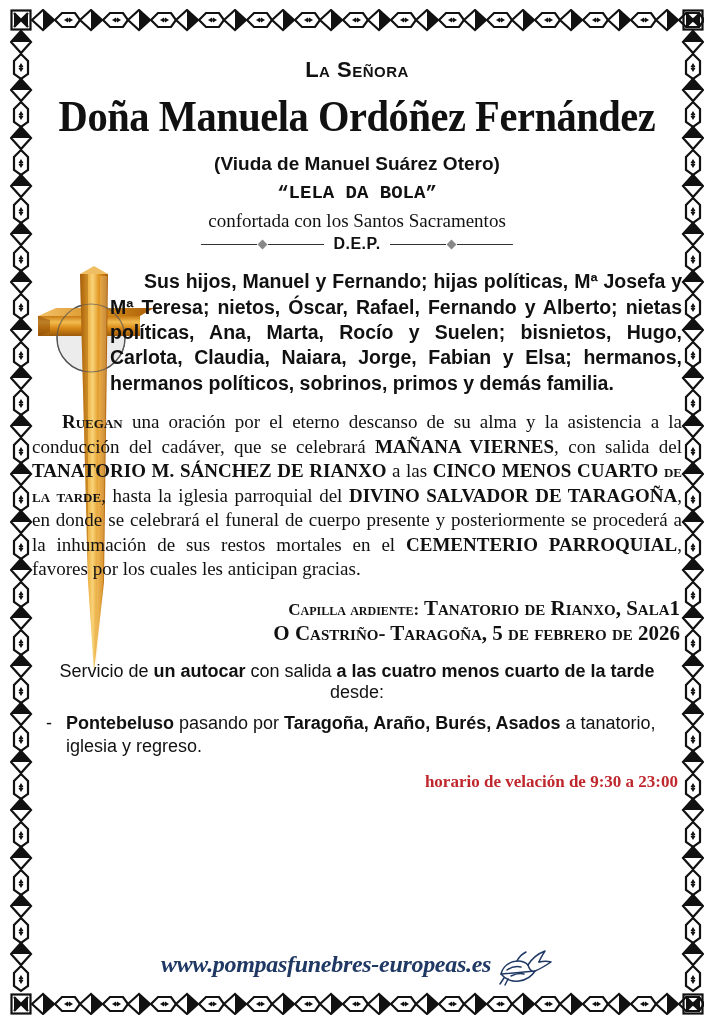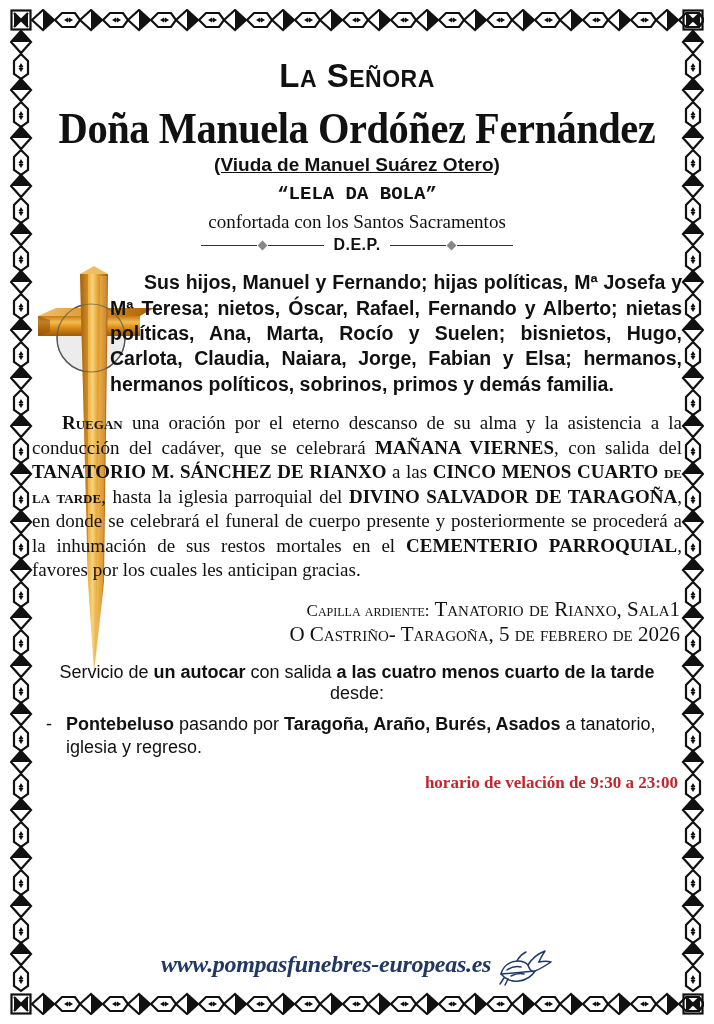--- a/index.html
+++ b/index.html
@@ -42,21 +42,21 @@
     width: 694px;
     height: 1006px;
     box-sizing: border-box;
     padding: 22px 22px;
   }
 
   .t-lasenora {
     text-align: center;
     font-family: "Liberation Sans", sans-serif;
     font-weight: bold;
-    font-size: 33px;
+    font-size: 22px;
     letter-spacing: 0.5px;
     color: #111;
     margin-top: 26px;
     font-variant: small-caps;
   }
   .t-name {
     text-align: center;
     font-family: "Liberation Serif", serif;
     font-weight: bold;
     font-size: 44px;
@@ -65,21 +65,21 @@
     transform: scaleX(0.92);
     white-space: nowrap;
     letter-spacing: -0.5px;
   }
   .t-widow {
     text-align: center;
     font-family: "Liberation Sans", sans-serif;
     font-weight: bold;
     font-size: 19px;
     color: #111;
-    text-decoration: underline;
+    margin-top: 11px;
   }
   .t-nickname {
     text-align: center;
     font-family: Liberation Mono, monospace;
     font-weight: bold;
     font-size: 19px;
     color: #111;
     margin-top: 7px;
   }
   .t-death {
@@ -141,21 +141,21 @@
     text-indent: 30px;
     margin-top: 14px;
     margin-right: 0px;
   }
   .t-body b { font-weight: bold; }
   .sc { font-variant: small-caps; }
 
   .t-chapel {
     text-align: right;
     font-family: "Liberation Serif", serif;
-    font-weight: normal;
+    font-weight: bold;
     font-size: 21px;
     color: #111;
     margin-top: 14px;
     margin-right: 2px;
     line-height: 1.22;
     font-variant: small-caps;
   }
   .t-chapel .small { font-size: 17px; }
 
   .t-bus-head {

